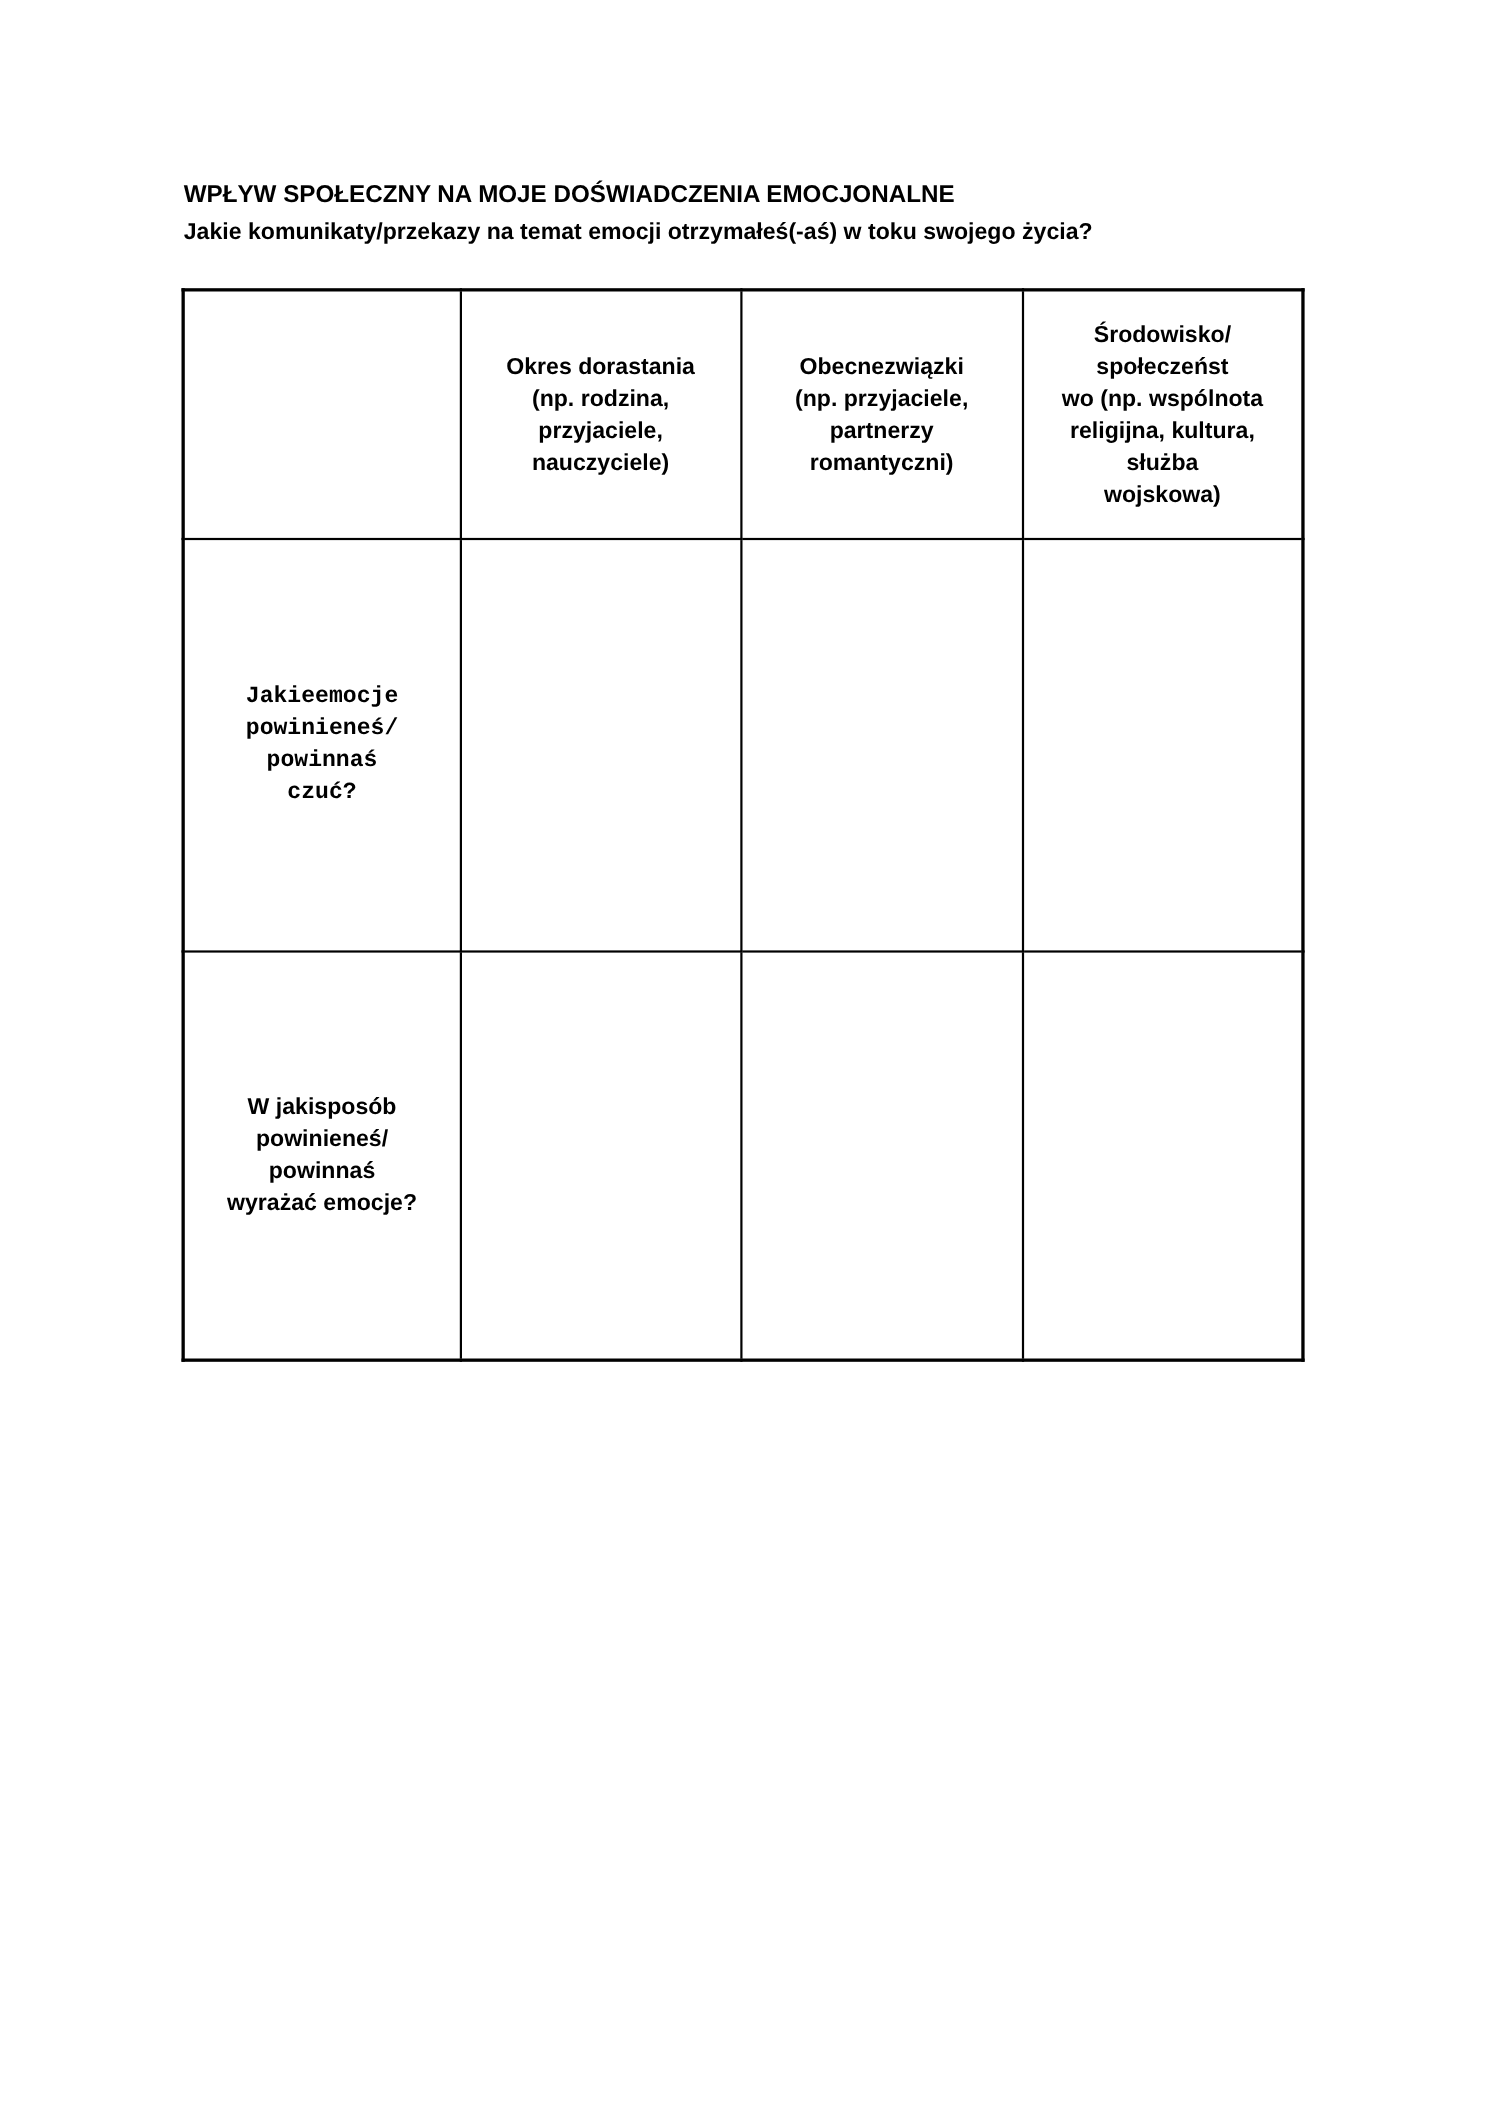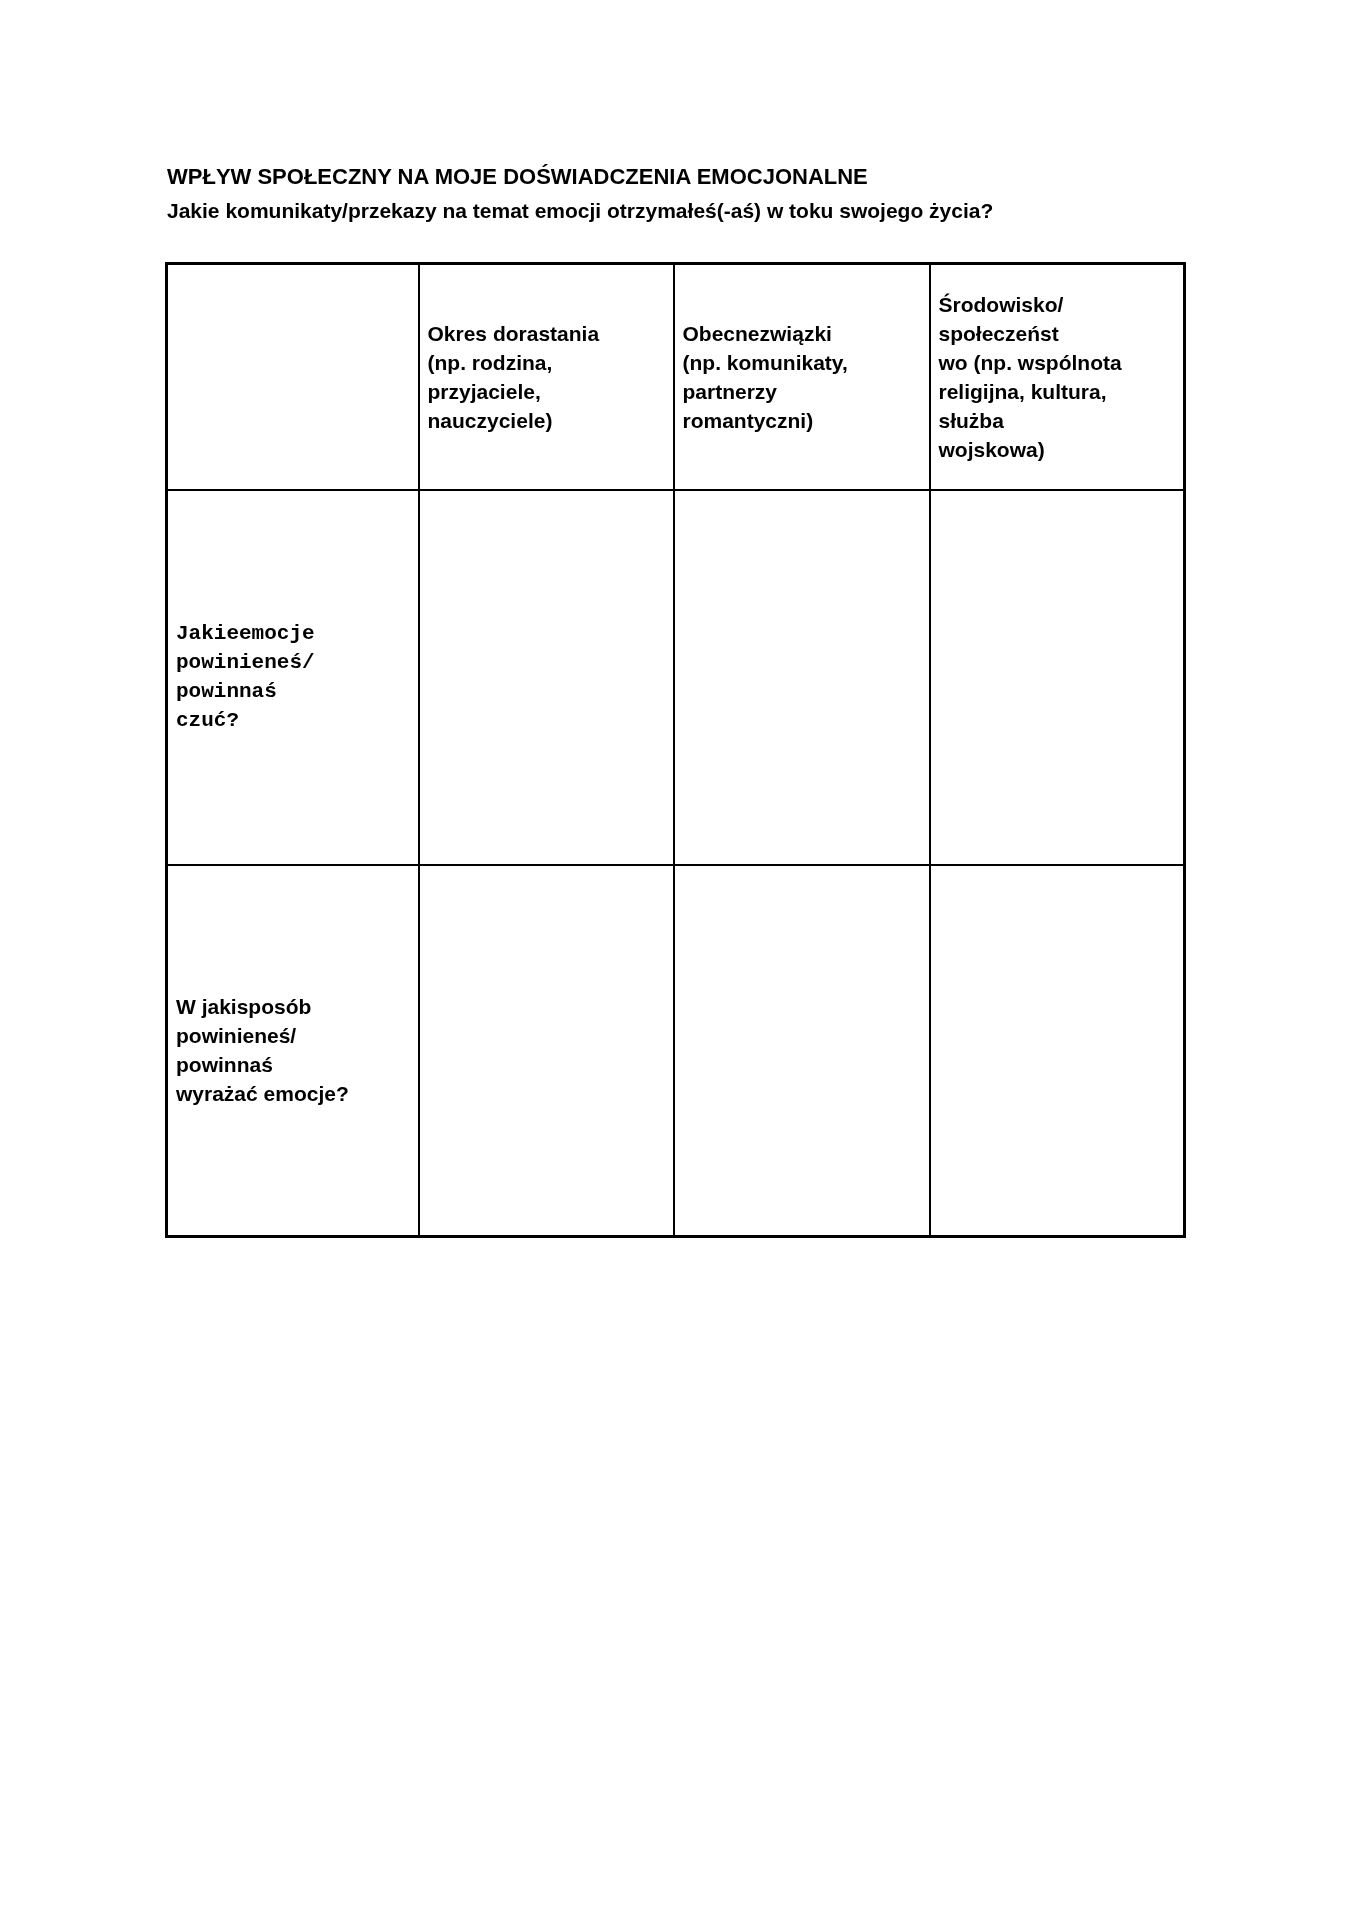--- a/index.html
+++ b/index.html
@@ -22,21 +22,21 @@
   }
 
   table.grid {
     position: absolute; left: 165px; top: 262px;
     width: 1018px;
     border-collapse: collapse; table-layout: fixed;
     border: 3px solid #000;
   }
   table.grid th, table.grid td {
     border: 2px solid #000;
-    text-align: left; vertical-align: middle;
+    text-align: center; vertical-align: middle;
     font-weight: 700; font-size: 21px; line-height: 29px;
     white-space: pre-line;
     padding: 6px 8px;
     overflow: hidden;
   }
   col.c0 { width: 252px; }
   col.c1 { width: 255px; }
   col.c2 { width: 256px; }
   col.c3 { width: 255px; }
   tr.header-row { height: 226px; }
@@ -61,21 +61,21 @@
         <col class="c3">
     </colgroup>
     <thead>
       <tr class="header-row">
         <th></th>
         <th>Okres dorastania
 (np. rodzina,
 przyjaciele,
 nauczyciele)</th>
         <th>Obecnezwiązki
-(np. komunikaty,
+(np. przyjaciele,
 partnerzy
 romantyczni)</th>
         <th>Środowisko/
 społeczeńst
 wo (np. wspólnota
 religijna, kultura,
 służba
 wojskowa)</th>
       </tr>
     </thead>

